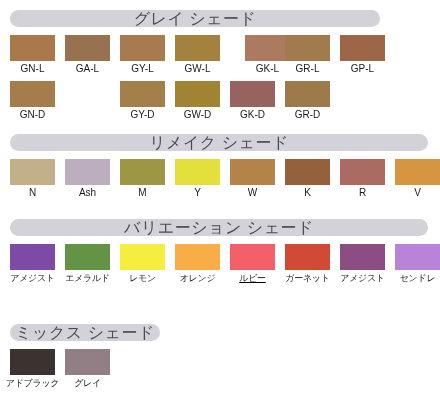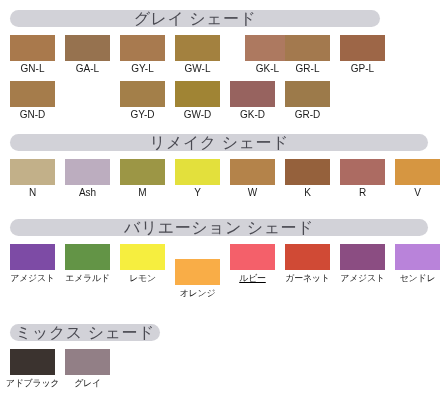--- a/index.html
+++ b/index.html
@@ -192,21 +192,21 @@
           <span class="swatch-label jp">アメジスト</span>
         </div>
         <div class="swatch-cell" style="left: 60px;">
           <span class="swatch-chip" style="background: rgb(99, 148, 70);"></span>
           <span class="swatch-label jp">エメラルド</span>
         </div>
         <div class="swatch-cell" style="left: 115px;">
           <span class="swatch-chip" style="background: rgb(246, 238, 63);"></span>
           <span class="swatch-label jp">レモン</span>
         </div>
-        <div class="swatch-cell" style="left: 170px; margin-top: 15px;">
+        <div class="swatch-cell" style="left: 170px;">
           <span class="swatch-chip" style="background: rgb(249, 173, 71);"></span>
           <span class="swatch-label jp">オレンジ</span>
         </div>
         <div class="swatch-cell" style="left: 225px; text-decoration: underline;">
           <span class="swatch-chip" style="background: rgb(244, 96, 106);"></span>
           <span class="swatch-label jp">ルビー</span>
         </div>
         <div class="swatch-cell" style="left: 280px;">
           <span class="swatch-chip" style="background: rgb(208, 74, 53);"></span>
           <span class="swatch-label jp">ガーネット</span>

